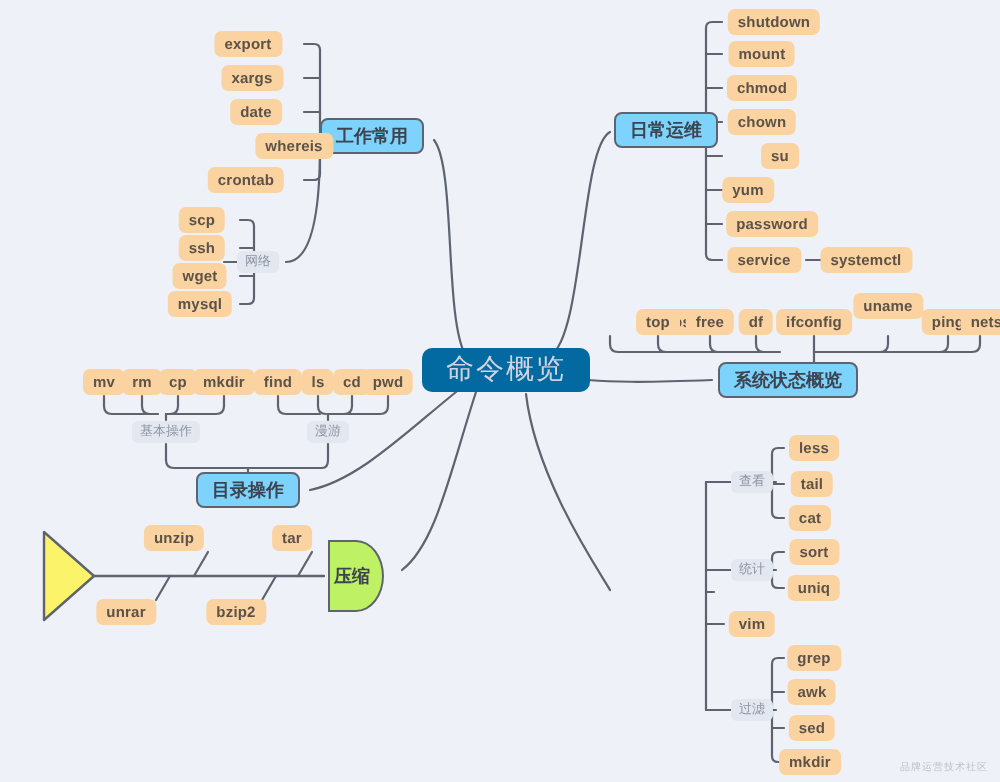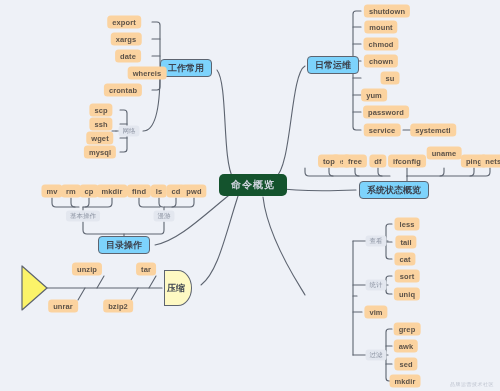--- a/index.html
+++ b/index.html
@@ -57,32 +57,32 @@
   .group {
     background: #e3e7ef;
     color: #8d94a3;
     font-size: 6.5px;
     border-radius: 3px;
     height: 11px;
     padding: 0 4px;
   }
   
   .root {
-    background: #14532d;
+    background: #0369a1;
     color: #cfd4de;
-    font-size: 10px;
-    font-weight: bold;
+    font-size: 14px;
+    font-weight: normal;
     border-radius: 5px;
     height: 22px;
     padding: 0 12px;
     letter-spacing: 1px;
   }
   
   .fish-head {
-    background: #fef9c3;
+    background: #bef264;
     border: 1.2px solid #5d6470;
     color: #3d4450;
     font-size: 9px;
     font-weight: bold;
     height: 36px;
     padding: 0 6px 0 2px;
     border-radius: 0 50% 50% 0;
     font-family: Liberation Serif, serif;
   }
   .watermark {

